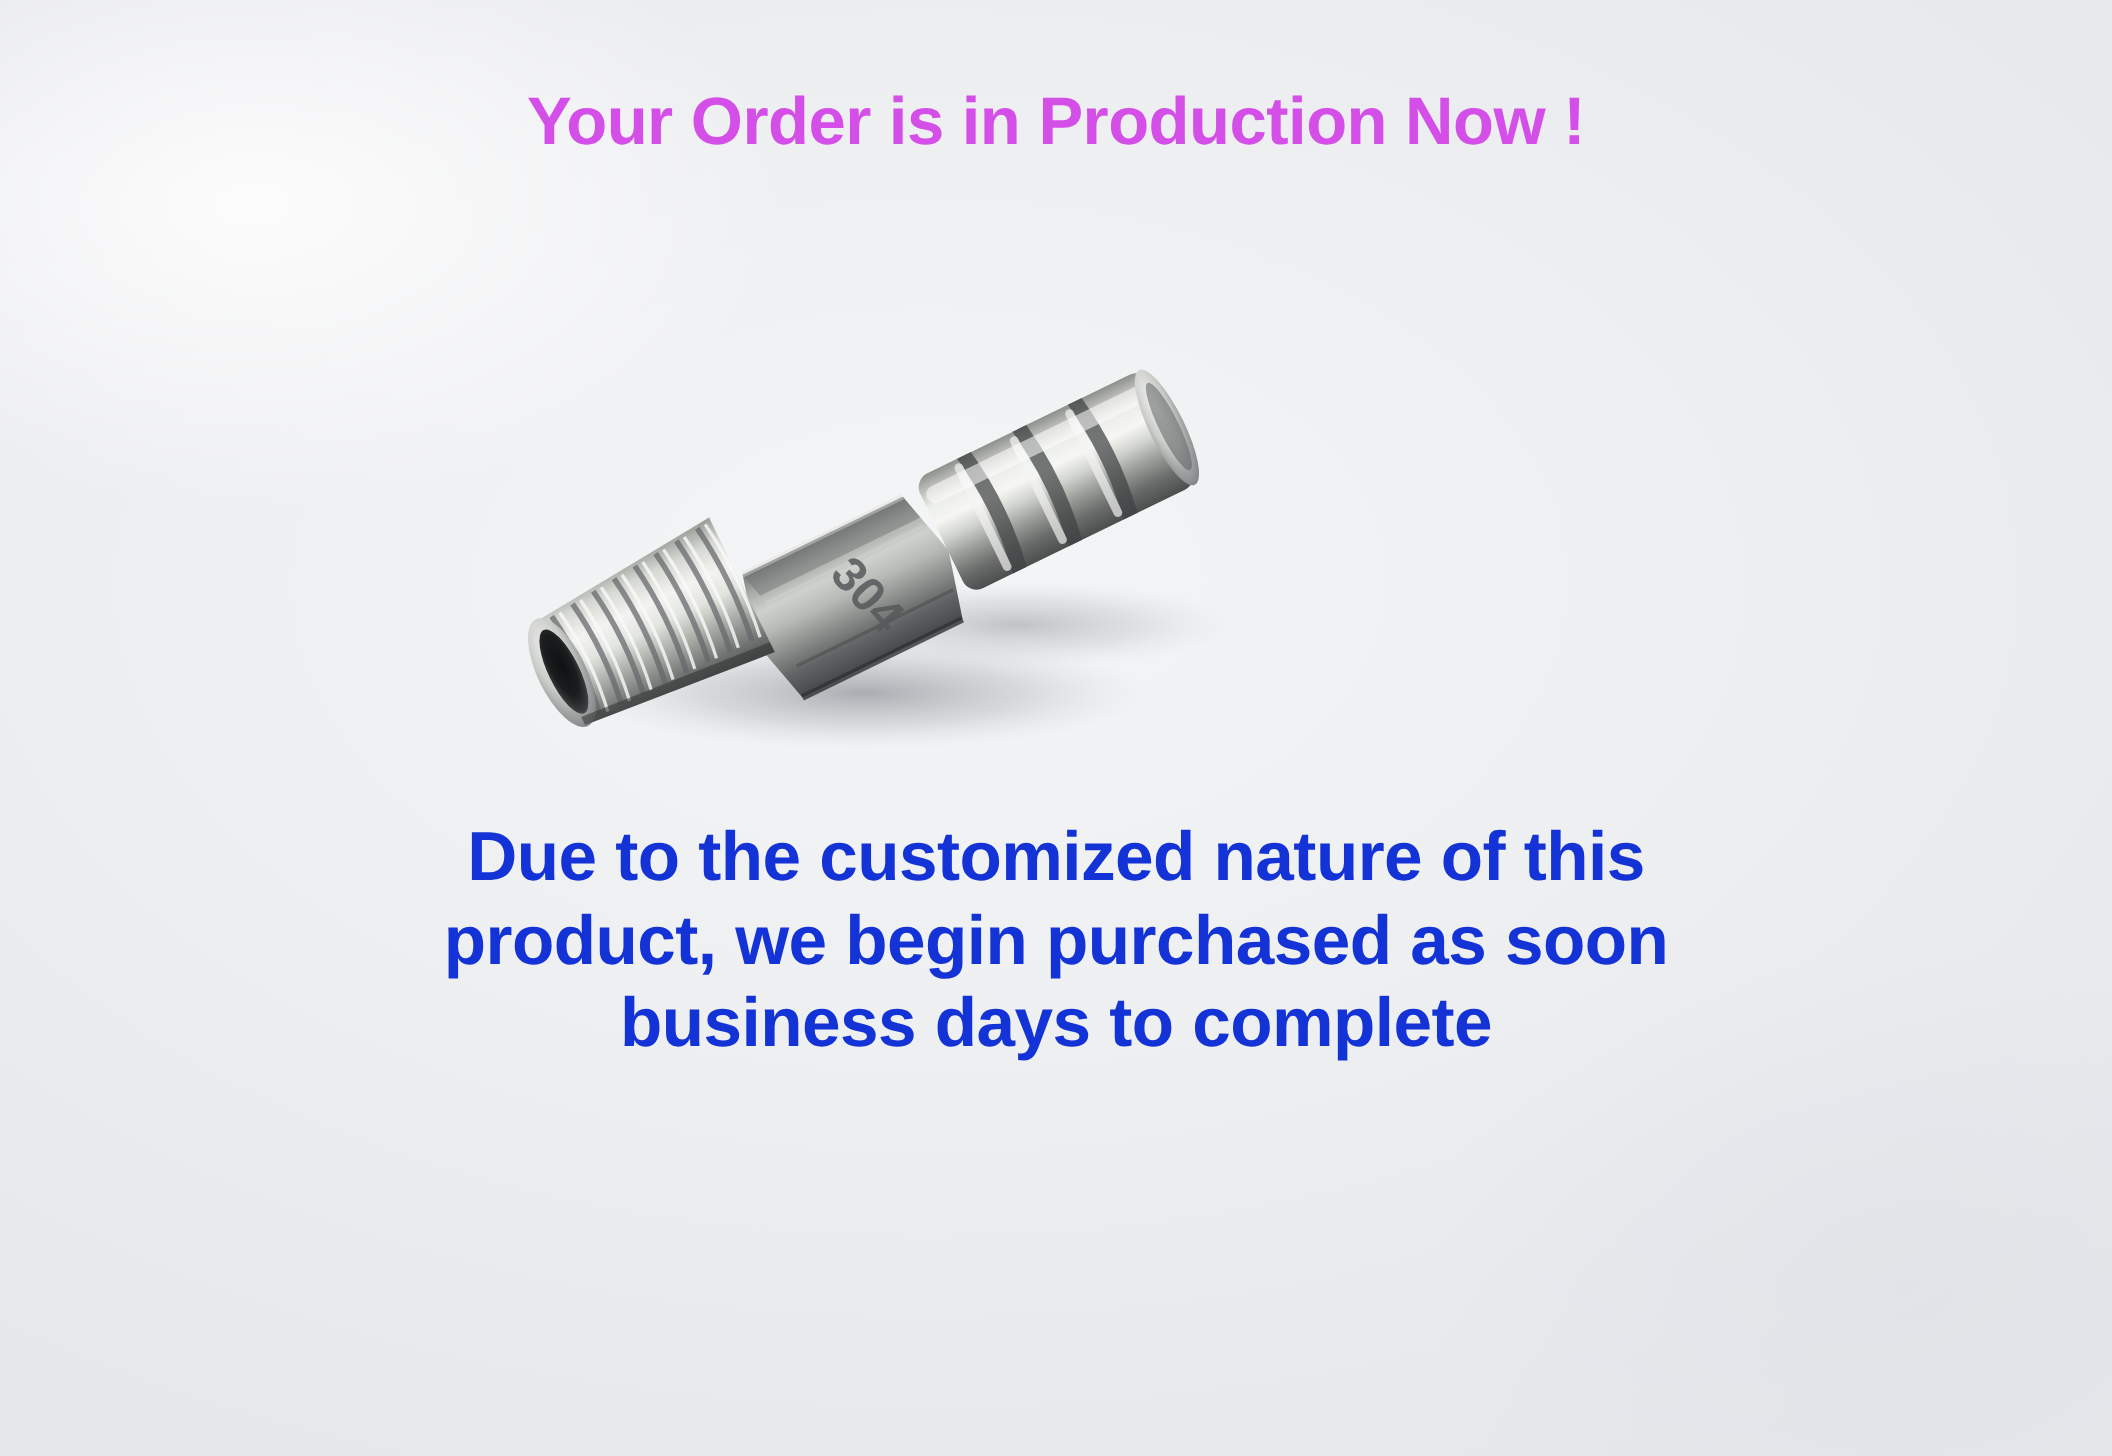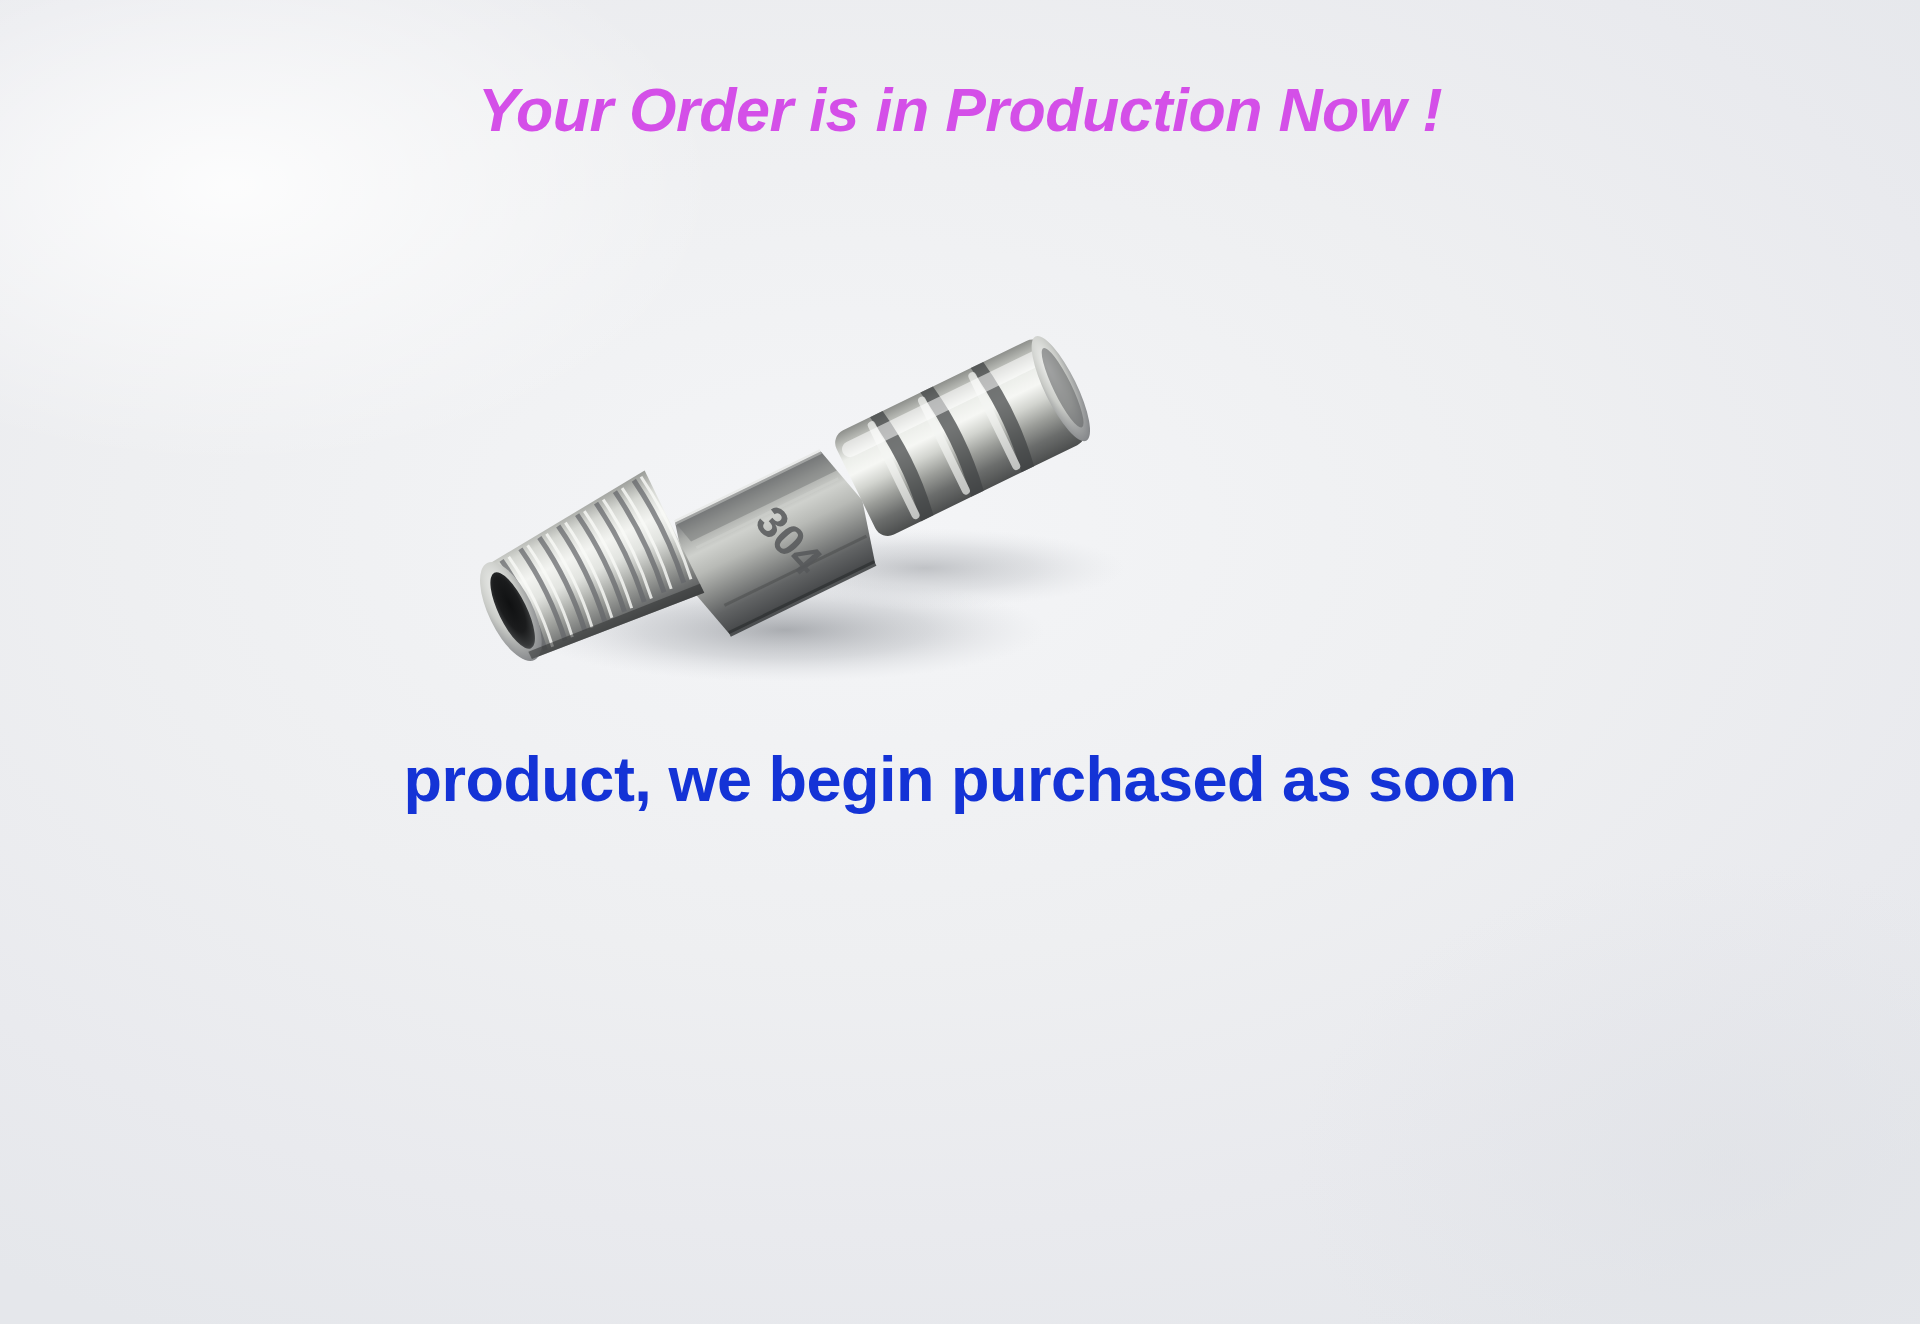--- a/index.html
+++ b/index.html
@@ -39,21 +39,20 @@
     left: 0;
     width: 100%;
     text-align: center;
     font-size: 61px;
     line-height: 1.05;
     font-weight: 700;
     letter-spacing: -0.5px;
     color: #d44fe8;
     white-space: nowrap;
     z-index: 6;
-    font-style: italic;
   }
 
   
   .product {
     position: absolute;
     left: 455px;
     top: 300px;
     width: 700px;
     height: 440px;
     z-index: 3;
@@ -214,16 +213,18 @@
 
         <ellipse cx="56" cy="268" rx="22" ry="54" fill="url(#gRimFace)"></ellipse>
         <ellipse cx="58" cy="268" rx="14" ry="42" fill="url(#gBore)"></ellipse>
 
         <path d="M54 312 L238 326 L238 336 L54 320 Z" fill="#2f3132" opacity="0.55"></path>
       </g>
     </svg>
   </div>
 
   <div class="body-copy">
+    <span class="ln">Due to the customized nature of this</span>
     <span class="ln">product, we begin purchased as soon</span>
+    <span class="ln">business days to complete</span>
   </div>
 
 </div>
 
 </body></html>

